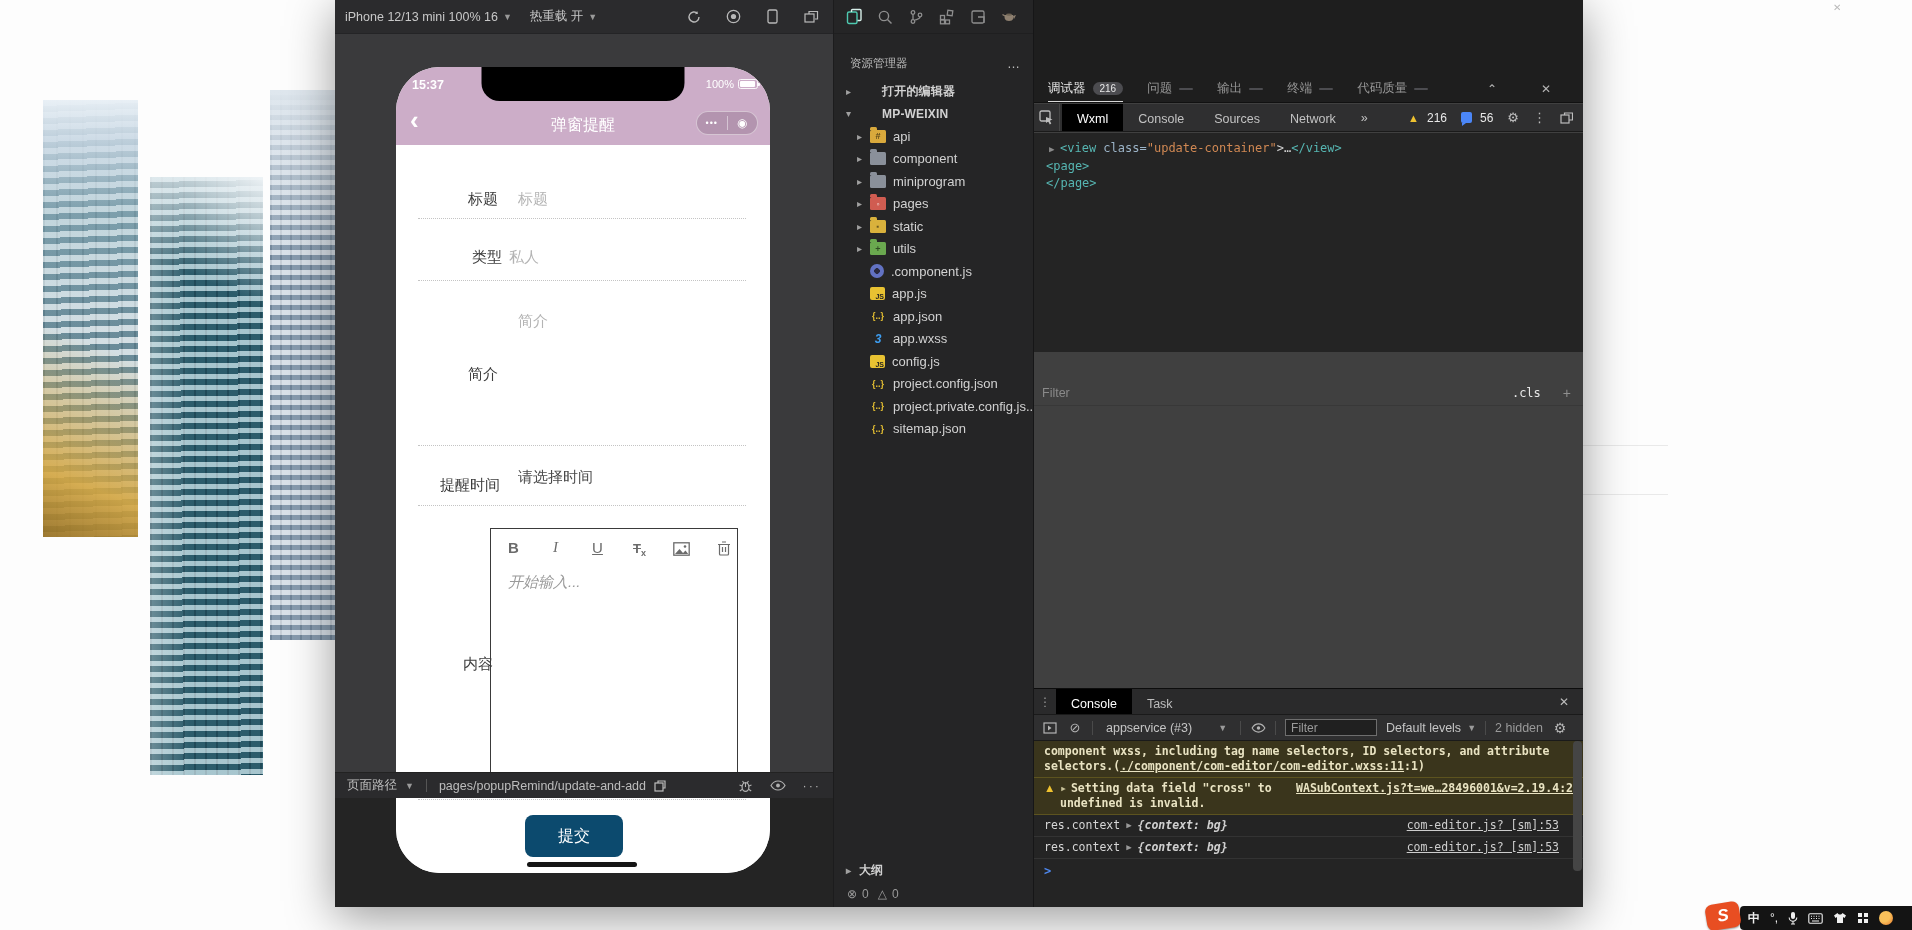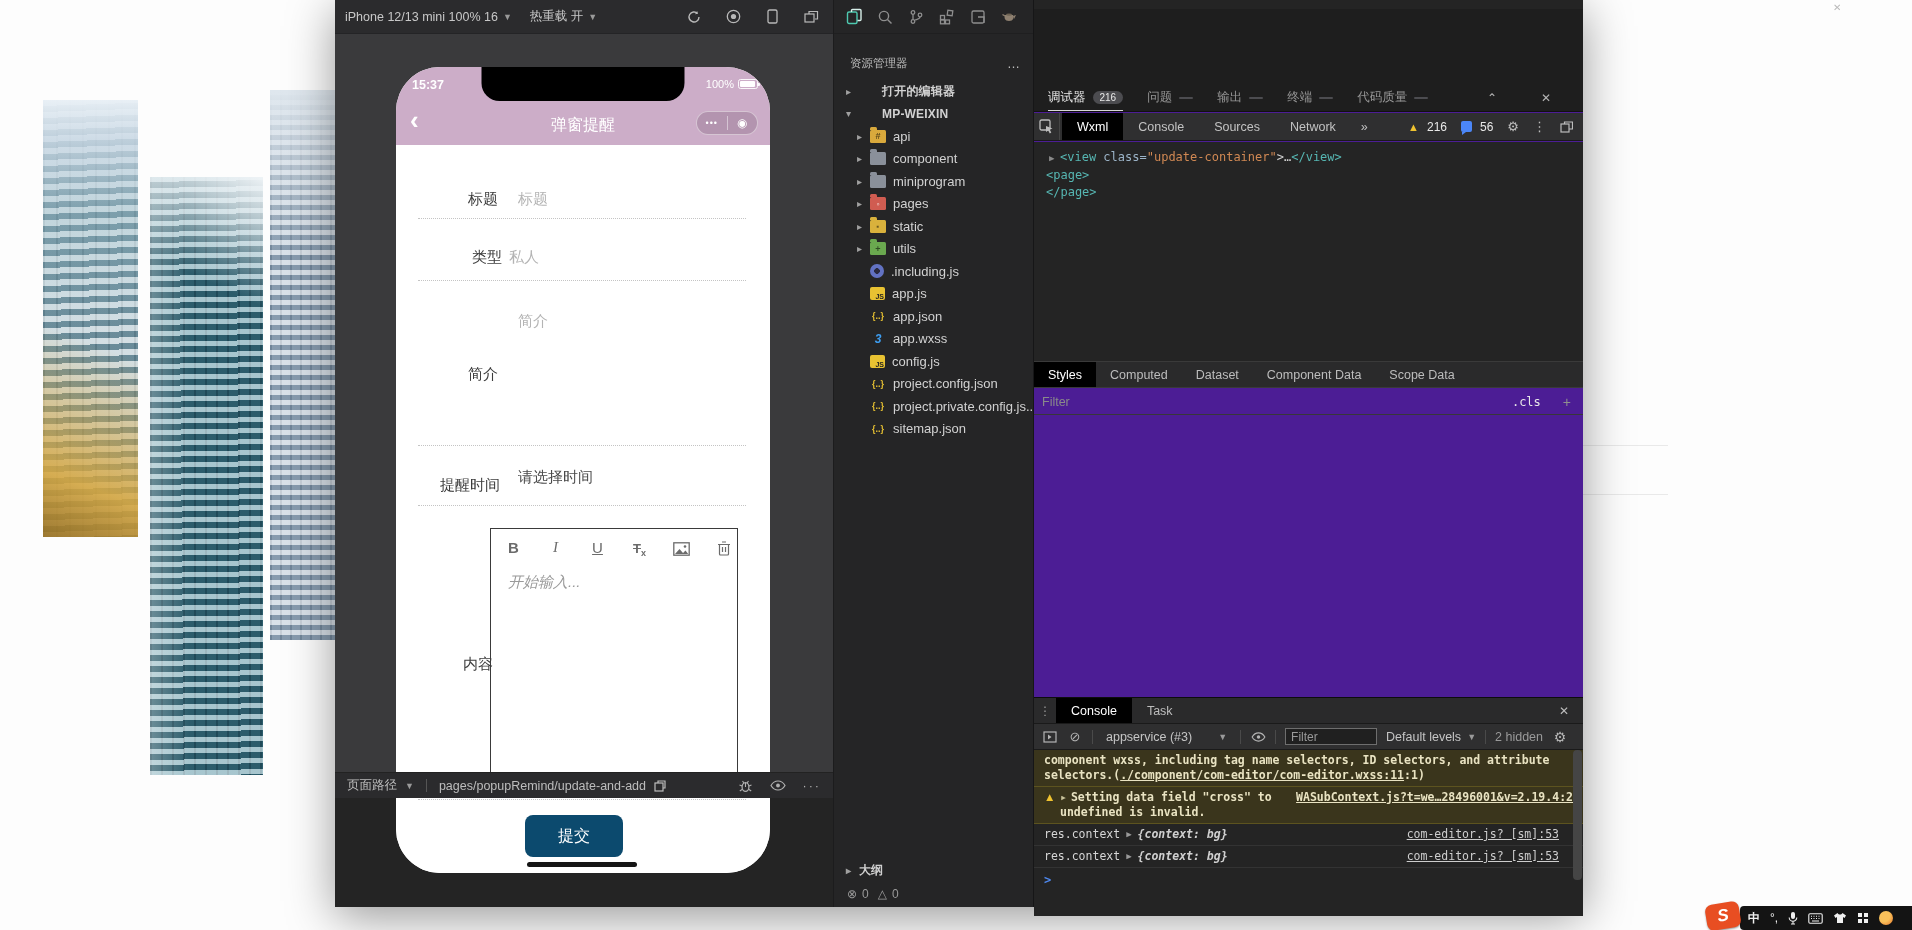--- a/index.html
+++ b/index.html
@@ -109,32 +109,32 @@
   .tico[data-icon="js"]{background:#e8c232;border-radius:2px;width:15px;height:13px;}
   .tico[data-icon="js"]::after{content:"JS";position:absolute;right:1px;bottom:0;font-size:7px;font-weight:bold;color:#222;}
   .tico[data-icon="json"]{background:none;}
   .tico[data-icon="json"]::after{content:"{..}";position:absolute;inset:0;display:flex;align-items:center;justify-content:center;font-size:9px;font-weight:bold;color:#e8c232;}
   .tico[data-icon="wxss"]{background:none;}
   .tico[data-icon="wxss"]::after{content:"3";position:absolute;inset:0;display:flex;align-items:center;justify-content:center;font-size:12px;font-weight:bold;font-style:italic;color:#3d9df0;}
   .outline-row{position:absolute;left:0;bottom:26px;width:100%;height:22px;display:flex;align-items:center;padding-left:12px;font-size:12px;font-weight:bold;color:#cfcfcf;}
   .exp-status{position:absolute;left:0;bottom:2px;width:100%;height:22px;display:flex;align-items:center;gap:5px;padding-left:13px;font-size:12px;color:#9a9a9a;}
 
   
-  .debugger{position:absolute;left:699px;top:0;width:549px;height:907px;background:#4c1d95;margin-top:9px;}
+  .debugger{position:absolute;left:699px;top:0;width:549px;height:907px;background:#404040;}
   .dbg-toprow{position:absolute;left:0;top:0;width:100%;height:75px;background:#1e1e1e;}
   .dbg-tabs{position:absolute;left:0;top:75px;width:100%;height:28px;background:#1e1e1e;display:flex;align-items:center;
             padding-left:14px;gap:24px;font-size:12.5px;color:#969696;border-bottom:1px solid #111;}
   .dbg-tab{display:flex;align-items:center;gap:7px;height:100%;cursor:pointer;}
   .dbg-tab[data-active="true"]{color:#eaeaea;border-bottom:1px solid #d8d8d8;}
   .badge{background:#4c4c50;color:#e8e8e8;font-size:10px;border-radius:8px;padding:1px 7px;}
   .dbg-tabs-right{margin-left:auto;display:flex;gap:22px;padding-right:16px;color:#b5b5b5;font-size:12px;}
   .dbg-toolbar{position:absolute;left:0;top:104px;width:100%;height:28px;background:#2f2f30;display:flex;align-items:center;
                font-size:12.5px;color:#c2c2c2;border-bottom:1px solid #1a1a1a;}
   .insp{width:26px;height:100%;display:flex;align-items:center;justify-content:center;border-right:1px solid #454545;margin-right:2px;}
-  .dt-tab{padding:0 15px;height:100%;display:flex;align-items:center;cursor:pointer;}
+  .dt-tab{padding:8px 15px;height:100%;display:flex;align-items:flex-start;cursor:pointer;}
   .dt-tab[data-active="true"]{background:#000;color:#fff;}
   .dt-more{padding:0 10px;color:#c2c2c2;}
   .dbg-counts{margin-left:auto;display:flex;align-items:center;gap:8px;padding-right:10px;}
   .warn-tri{color:#f0c330;font-size:11px;}
   .cnt{color:#e8e8e8;font-size:12px;}
   .flag{width:11px;height:11px;background:#4b86f7;border-radius:2px;position:relative;margin-left:6px;}
   .flag::after{content:"";position:absolute;left:1px;bottom:-3px;border-left:4px solid #4b86f7;border-bottom:3px solid transparent;}
   .tool-ic{color:#bdbdbd;font-size:13px;margin-left:6px;}
 
   .code{position:absolute;left:0;top:133px;width:100%;height:219px;background:#242424;
@@ -445,21 +445,21 @@
 
           <div class="tree-row" data-kind="folder">
             <span class="arrow">▸</span>
             <span class="tico" data-icon="folder-utils"></span>
             <span class="tname">utils</span>
           </div>
 
           <div class="tree-row" data-kind="file">
             <span class="arrow"></span>
             <span class="tico" data-icon="eslint"></span>
-            <span class="tname">.including.js</span>
+            <span class="tname">.component.js</span>
           </div>
 
           <div class="tree-row" data-kind="file">
             <span class="arrow"></span>
             <span class="tico" data-icon="js"></span>
             <span class="tname">app.js</span>
           </div>
 
           <div class="tree-row" data-kind="file">
             <span class="arrow"></span>
@@ -586,42 +586,20 @@
           </span>
         </div>
       </div>
 
       <div class="code">
         <div class="ln ln2"><span class="tk-arrow">▶</span><span class="tk-tag">&lt;view</span><span class="tk-attr"> class=</span><span class="tk-val">"update-container"</span><span>&gt;…</span><span class="tk-tag">&lt;/view&gt;</span></div>
         <div class="ln"><span class="tk-tag">&lt;page&gt;</span></div>
         <div class="ln"><span class="tk-tag">&lt;/page&gt;</span></div>
       </div>
 
-      <div class="styles-tabs">
-
-          <div class="st-tab" data-active="true">
-            <span>Styles</span>
-          </div>
-
-          <div class="st-tab" data-active="false">
-            <span>Computed</span>
-          </div>
-
-          <div class="st-tab" data-active="false">
-            <span>Dataset</span>
-          </div>
-
-          <div class="st-tab" data-active="false">
-            <span>Component Data</span>
-          </div>
-
-          <div class="st-tab" data-active="false">
-            <span>Scope Data</span>
-          </div>
-        </div>
       <div class="styles-filter">
         <input class="flt-input" placeholder="Filter" style="">
         <span class="cls-btn">.cls</span>
         <span class="plus-btn">+</span>
       </div>
 
       <div class="console">
         <div class="con-tabs">
           <span class="con-dots">⋮</span>
           <div style="display:flex;height:100%;">

